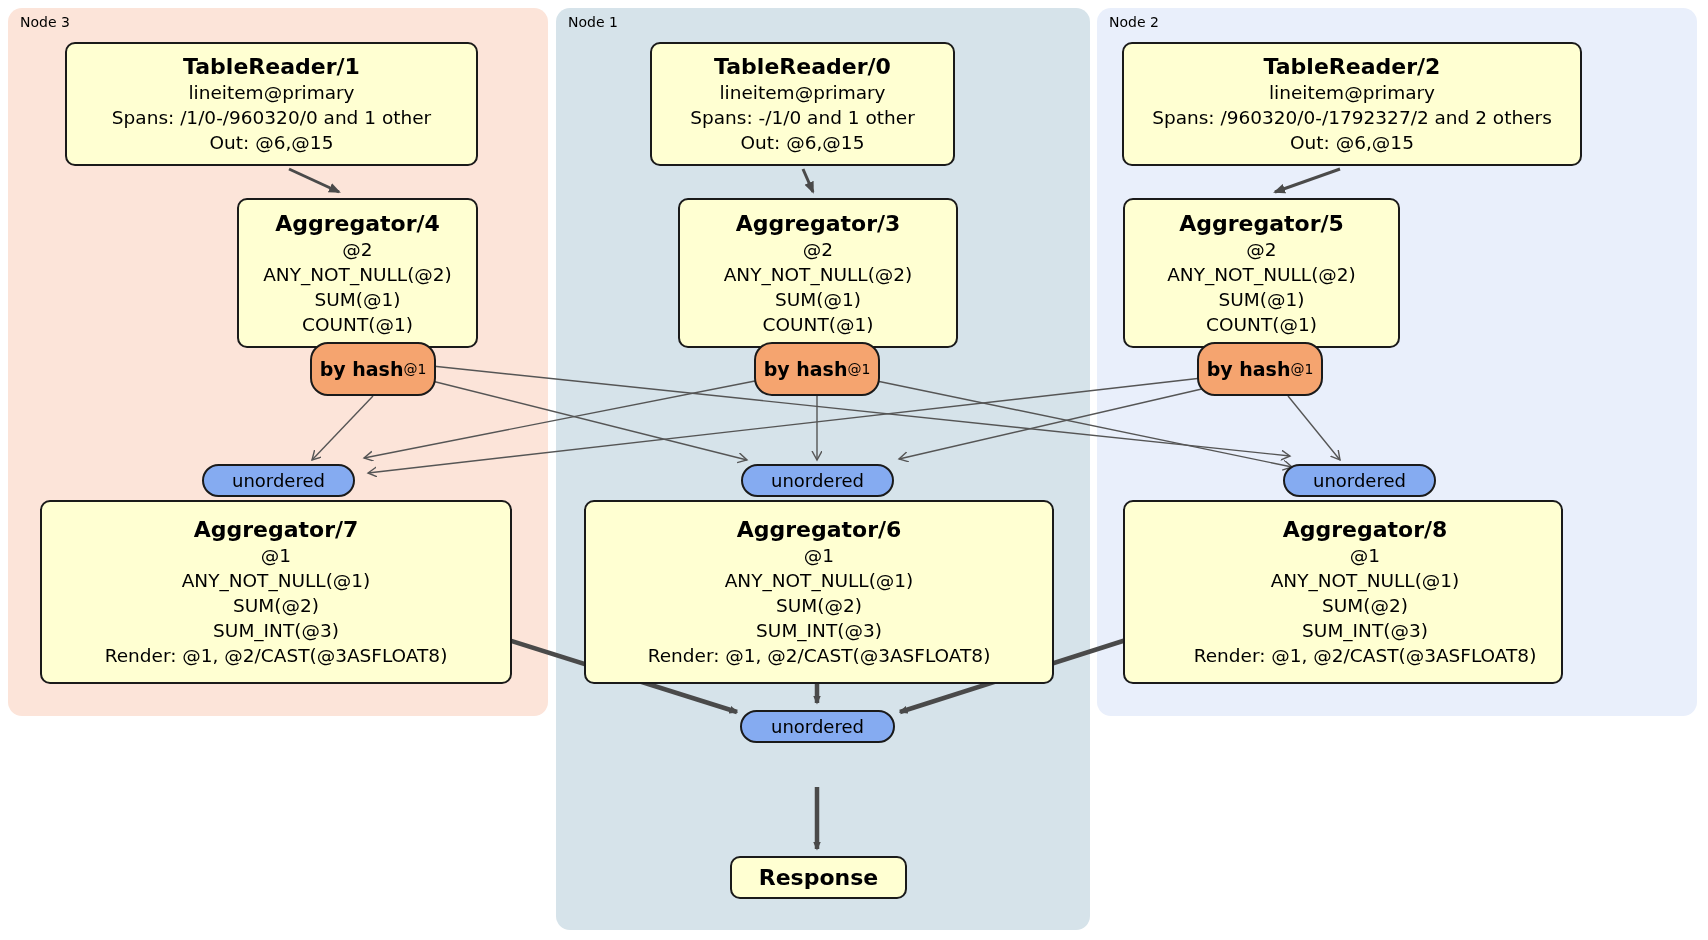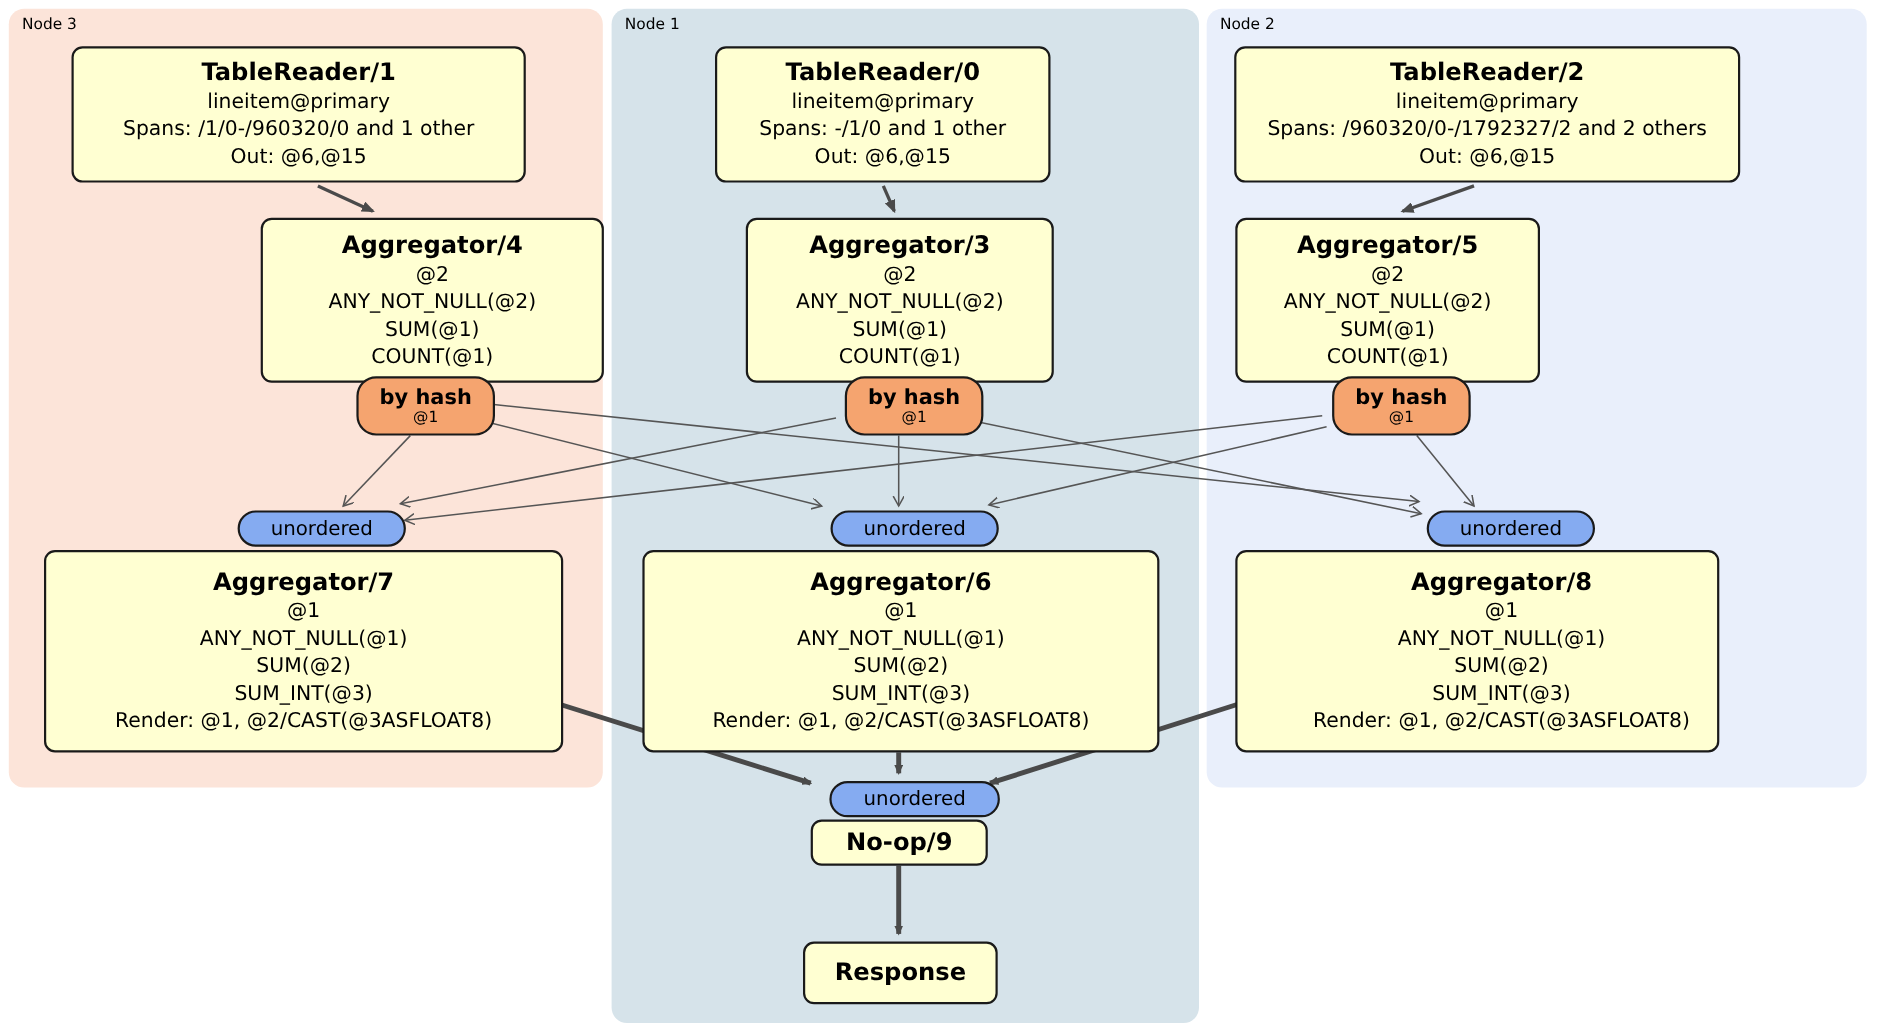--- a/index.html
+++ b/index.html
@@ -11,22 +11,22 @@
   .region-label { position:absolute; z-index:1; font-size:14px; color:#000; }
   svg.edges { position:absolute; left:0; top:0; z-index:2; }
   .box {
     position:absolute; background:#ffffd2; border:2px solid #1a1a1a; border-radius:10px;
     display:flex; flex-direction:column; justify-content:center; align-items:center;
     text-align:center; z-index:3; box-sizing:border-box;
   }
   .box-title { font-weight:bold; font-size:22px; line-height:27px; white-space:nowrap; }
   .box-line  { font-size:18.5px; line-height:25px; white-space:nowrap; }
   .pill {
-    position:absolute; border:2px solid #1a1a1a; display:flex; flex-direction:column;
-    justify-content:center; align-items:center; text-align:center; z-index:4; box-sizing:border-box;margin-left:14px;
+    position:absolute; border:2px solid #1a1a1a; display:flex; flex-direction:row;
+    justify-content:center; align-items:center; text-align:center; z-index:4; box-sizing:border-box;
   }
   .router { background:#f5a46f; border-radius:18px; }
   .router-label { font-weight:bold; font-size:19px; line-height:22px; }
   .router-key   { font-size:14px; line-height:16px; }
   .stream { background:#85abf1; border-radius:17px; }
   .stream-label { font-weight:normal; font-size:18px; line-height:19px; }
 </style>
 </head>
 <body>
 
@@ -93,21 +93,21 @@
     <div class="box-line">Out: @6,@15</div>
   </div>
 
   <div class="box" style="left:1122px; top:42px; width:460px; height:124px;text-align:center;">
     <div class="box-title">TableReader/2</div>
     <div class="box-line">lineitem@primary</div>
     <div class="box-line">Spans: /960320/0-/1792327/2 and 2 others</div>
     <div class="box-line">Out: @6,@15</div>
   </div>
 
-  <div class="box" style="left:237px; top:198px; width:312px; height:150px;">
+  <div class="box" style="left:237px; top:198px; width:241px; height:150px;">
     <div class="box-title">Aggregator/4</div>
     <div class="box-line">@2</div>
     <div class="box-line">ANY_NOT_NULL(@2)</div>
     <div class="box-line">SUM(@1)</div>
     <div class="box-line">COUNT(@1)</div>
   </div>
 
   <div class="box" style="left:678px; top:198px; width:280px; height:150px;">
     <div class="box-title">Aggregator/3</div>
     <div class="box-line">@2</div>
@@ -171,21 +171,18 @@
     <div class="box-line">ANY_NOT_NULL(@1)</div>
     <div class="box-line">SUM(@2)</div>
     <div class="box-line">SUM_INT(@3)</div>
     <div class="box-line">Render: @1, @2/CAST(@3ASFLOAT8)</div>
   </div>
 
   <div class="pill stream" style="left:740px; top:710px; width:155px; height:33px;">
     <div class="stream-label">unordered</div>
   </div>
 
-  <div class="box" style="left:737px; top:745px; width:161px; height:42px;">
-    <div class="box-title">No-op/9</div>
-  </div>
 
-  <div class="box" style="left:730px; top:856px; width:177px; height:57px;">
+  <div class="box" style="left:730px; top:856px; width:177px; height:43px;">
     <div class="box-title">Response</div>
   </div>
 
 </div>
 
 </body></html>

